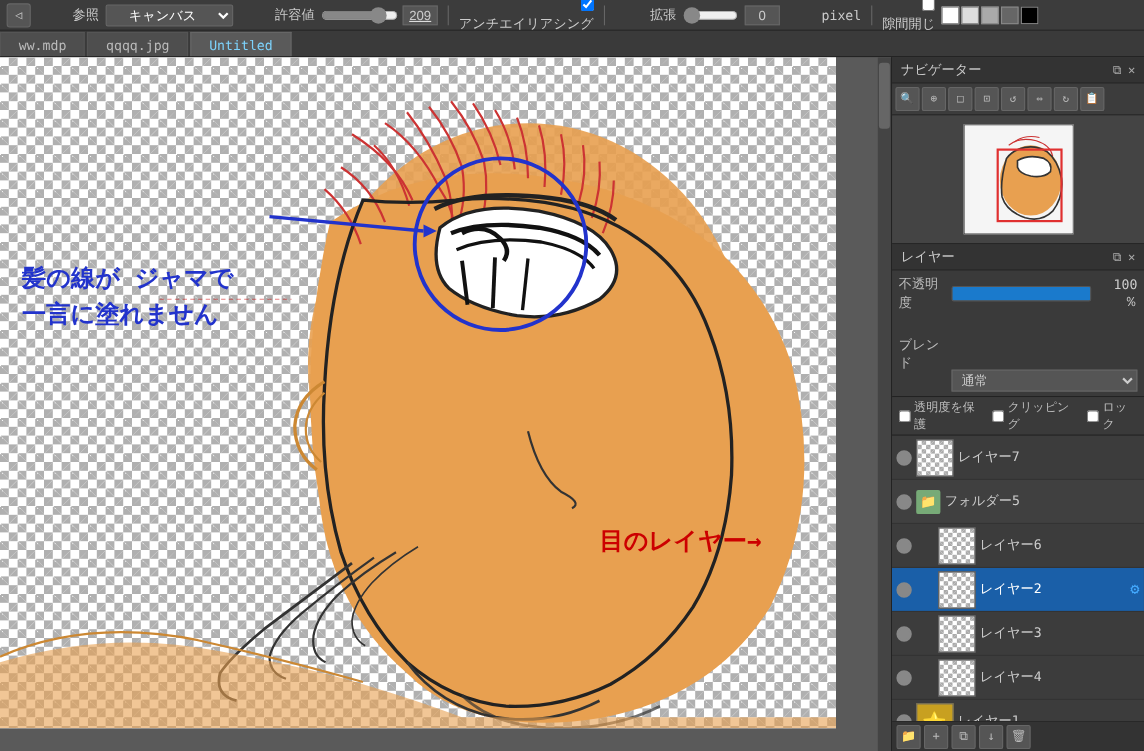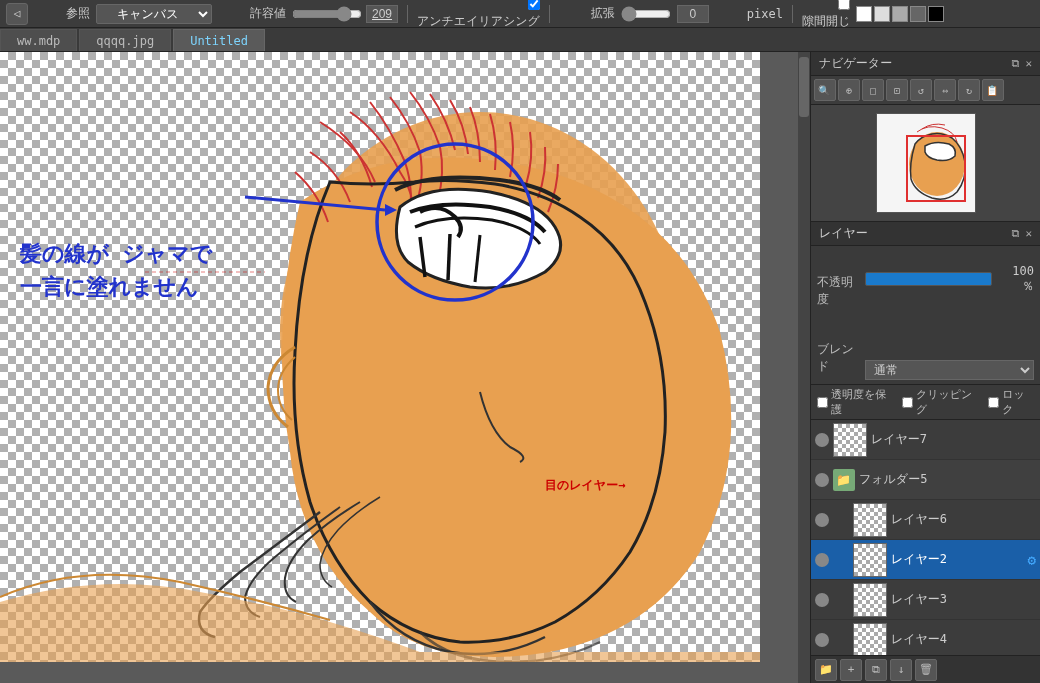--- a/index.html
+++ b/index.html
@@ -253,21 +253,20 @@
       display: flex;
       align-items: center;
       gap: 6px;
       margin-bottom: 4px;
     }
     .layer-control-row:last-child { margin-bottom: 0; }
     .layer-label {
       color: #bbb;
       font-size: 12px;
       width: 42px;
-      margin-top: 24px;
     }
     .layer-opacity-bar {
       flex: 1;
       height: 14px;
       background: #1a7acc;
       border: 1px solid #555;
       border-radius: 2px;
       position: relative;
     }
     .layer-opacity-value {
@@ -517,21 +516,21 @@
           <path d="M 420 160 Q 440 150 455 165 Q 465 175 458 185" stroke="#111" stroke-width="4" fill="none"></path>
 
           <line x1="145" y1="220" x2="265" y2="220" stroke="#cc0000" stroke-width="1" stroke-dasharray="4,3" opacity="0.5"></line>
         </svg>
 
         <div class="annotation-text" style="left:20px; top:185px; color:#2233cc; font-size:22px; line-height:1.5;">
           <div>髪の線が ジャマで</div>
           <div>一言に塗れません</div>
         </div>
 
-        <div class="annotation-text" style="left:545px; top:425px; color:#cc0000; font-size:12px; font-weight:bold;">
+        <div class="annotation-text" style="left:545px; top:425px; color:#cc0000; font-size:22px; font-weight:bold;">
           <span>目のレイヤー→</span>
         </div>
       </div>
     </div>
 
     <div id="canvas-scroll">
       <div class="scroll-thumb"></div>
     </div>
   </div>
 

